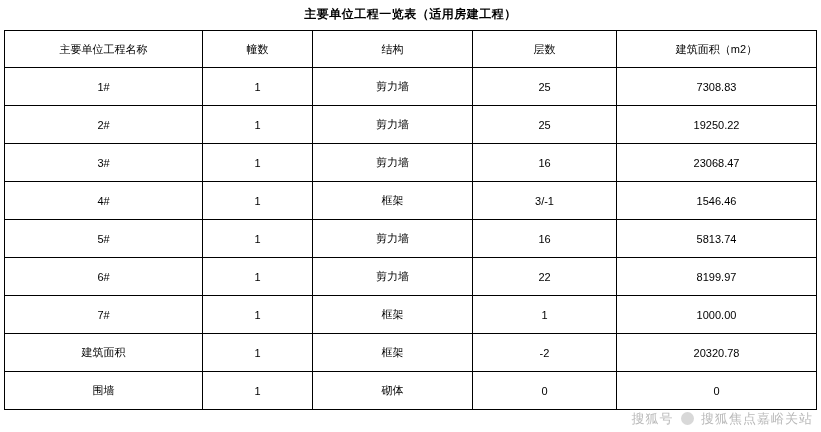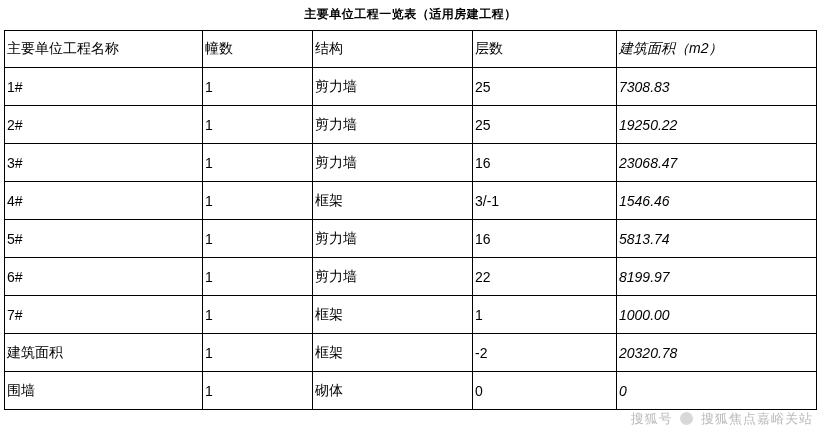--- a/index.html
+++ b/index.html
@@ -32,46 +32,47 @@
   }
   table.main-table {
     border-collapse: collapse;
     width: 787px;
     margin: 0 auto;
     table-layout: fixed;
   }
   table.main-table td,
   table.main-table th {
     border: 1px solid #000000;
+    text-align: center;
     vertical-align: middle;
-    font-size: 14px;
+    font-size: 11px;
     font-weight: normal;
     height: 37px;
     padding: 0 2px;
     font-family: "Liberation Sans", "DejaVu Sans", sans-serif;
   }
   table.main-table thead td {
     height: 36px;
   }
   .col-name { width: 193px; }
   .col-count { width: 105px; }
   .col-struct { width: 155px; }
   .col-floors { width: 139px; }
-  .col-area { width: 195px; font-style: italic; }
+  .col-area { width: 195px; }
   .num {
     font-family: "Liberation Serif", "DejaVu Serif", serif;
     font-size: 13px;
   }
   .watermark {
     position: absolute;
     right: 8px;
     bottom: 4px;
     font-size: 13px;
     color: #b9b9b9;
-    font-family: Liberation Sans, sans-serif;
+    font-family: Liberation Serif, serif;
     letter-spacing: 1px;
     white-space: nowrap;
     pointer-events: none;
   }
   .watermark .wm-logo {
     display: inline-block;
     width: 13px;
     height: 13px;
     border-radius: 50%;
     background: #d8d8d8;

